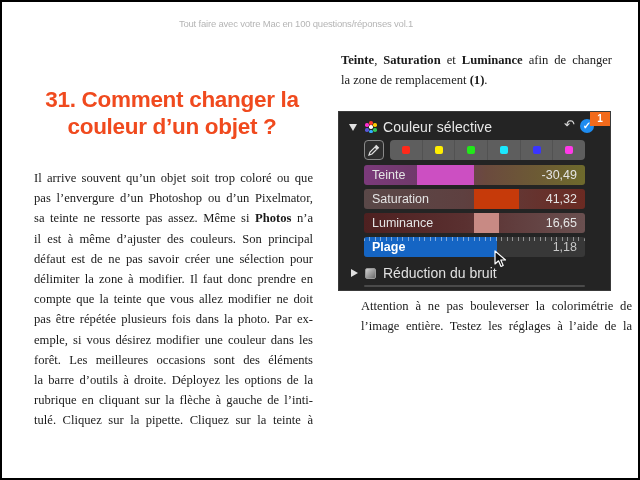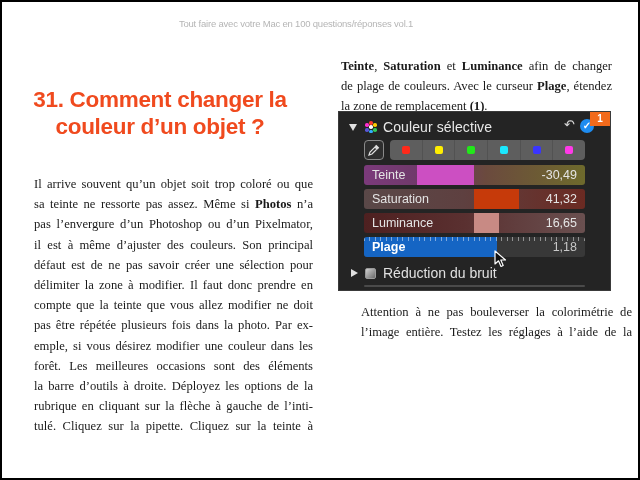--- a/index.html
+++ b/index.html
@@ -17,34 +17,33 @@
     overflow: hidden;
   }
   .running-head {
     position: absolute; top: 16px; left: 0; width: 588px;
     text-align: center;
     font-family: "Liberation Sans", sans-serif;
     font-size: 9.5px; color: #b5b5b5;
     letter-spacing: -0.2px;
   }
   .chapter-title {
-    position: absolute; left: 8px; top: 84px; width: 300px;
+    position: absolute; left: 20px; top: 84px; width: 300px;
     text-align: center;
     font-family: "Liberation Sans", sans-serif;
     font-weight: bold; font-size: 22.5px; line-height: 27px;
     color: #f04a1e;
     letter-spacing: -0.3px;
   }
   .col {
     position: absolute;
     font-family: "Liberation Serif", serif;
     font-size: 12.6px; line-height: 20.2px;
     color: #1a1a1a;
     text-align: justify;
-    margin-top: 6px;
   }
   .col b { font-weight: bold; }
   .col-left { left: 32px; top: 166px; width: 279px; }
   .col-right-top { left: 339px; top: 48px; width: 271px; }
   .col-right-bottom { left: 359px; top: 294px; width: 271px; }
   .line { display: block; text-align: justify; text-align-last: justify; white-space: nowrap; height: 20.2px; }
   .line.last { text-align-last: left; }
 
   
   .panel {
@@ -109,36 +108,35 @@
 
   <div class="running-head">Tout faire avec votre Mac en 100 questions/réponses vol.1</div>
 
   <h1 class="chapter-title" style="margin:0;">
     <span>31. Comment changer la</span><br>
     <span>couleur d’un objet ?</span>
   </h1>
 
   <div class="col col-left" id="col-left">
       <span class="line">Il arrive souvent qu’un objet soit trop coloré ou que</span>
+      <span class="line">pas l’envergure d’un Photoshop ou d’un Pixelmator,</span>
       <span class="line">sa teinte ne ressorte pas assez. Même si <b>Photos</b> n’a</span>
-      <span class="line">pas l’envergure d’un Photoshop ou d’un Pixelmator,</span>
       <span class="line">il est à même d’ajuster des couleurs. Son principal</span>
       <span class="line">défaut est de ne pas savoir créer une sélection pour</span>
       <span class="line">délimiter la zone à modifier. Il faut donc prendre en</span>
       <span class="line">compte que la teinte que vous allez modifier ne doit</span>
       <span class="line">pas être répétée plusieurs fois dans la photo. Par ex-</span>
       <span class="line">emple, si vous désirez modifier une couleur dans les</span>
       <span class="line">forêt. Les meilleures occasions sont des éléments</span>
       <span class="line">la barre d’outils à droite. Déployez les options de la</span>
       <span class="line">rubrique en cliquant sur la flèche à gauche de l’inti-</span>
       <span class="line">tulé. Cliquez sur la pipette. Cliquez sur la teinte à</span>
     </div>
   <div class="col col-right-top" id="col-right-top">
       <span class="line"><b>Teinte</b>, <b>Saturation</b> et <b>Luminance</b> afin de changer</span>
-      <span class="line">de plage de couleurs. Avec le curseur <b>Plage</b>, étendez</span>
       <span class="line last">la zone de remplacement <b>(1)</b>.</span>
     </div>
   <div class="col col-right-bottom" id="col-right-bottom">
       <span class="line">Attention à ne pas bouleverser la colorimétrie de</span>
       <span class="line">l’image entière. Testez les réglages à l’aide de la</span>
     </div>
 </div>
 
 <div class="panel">
   <div class="ph-header">

